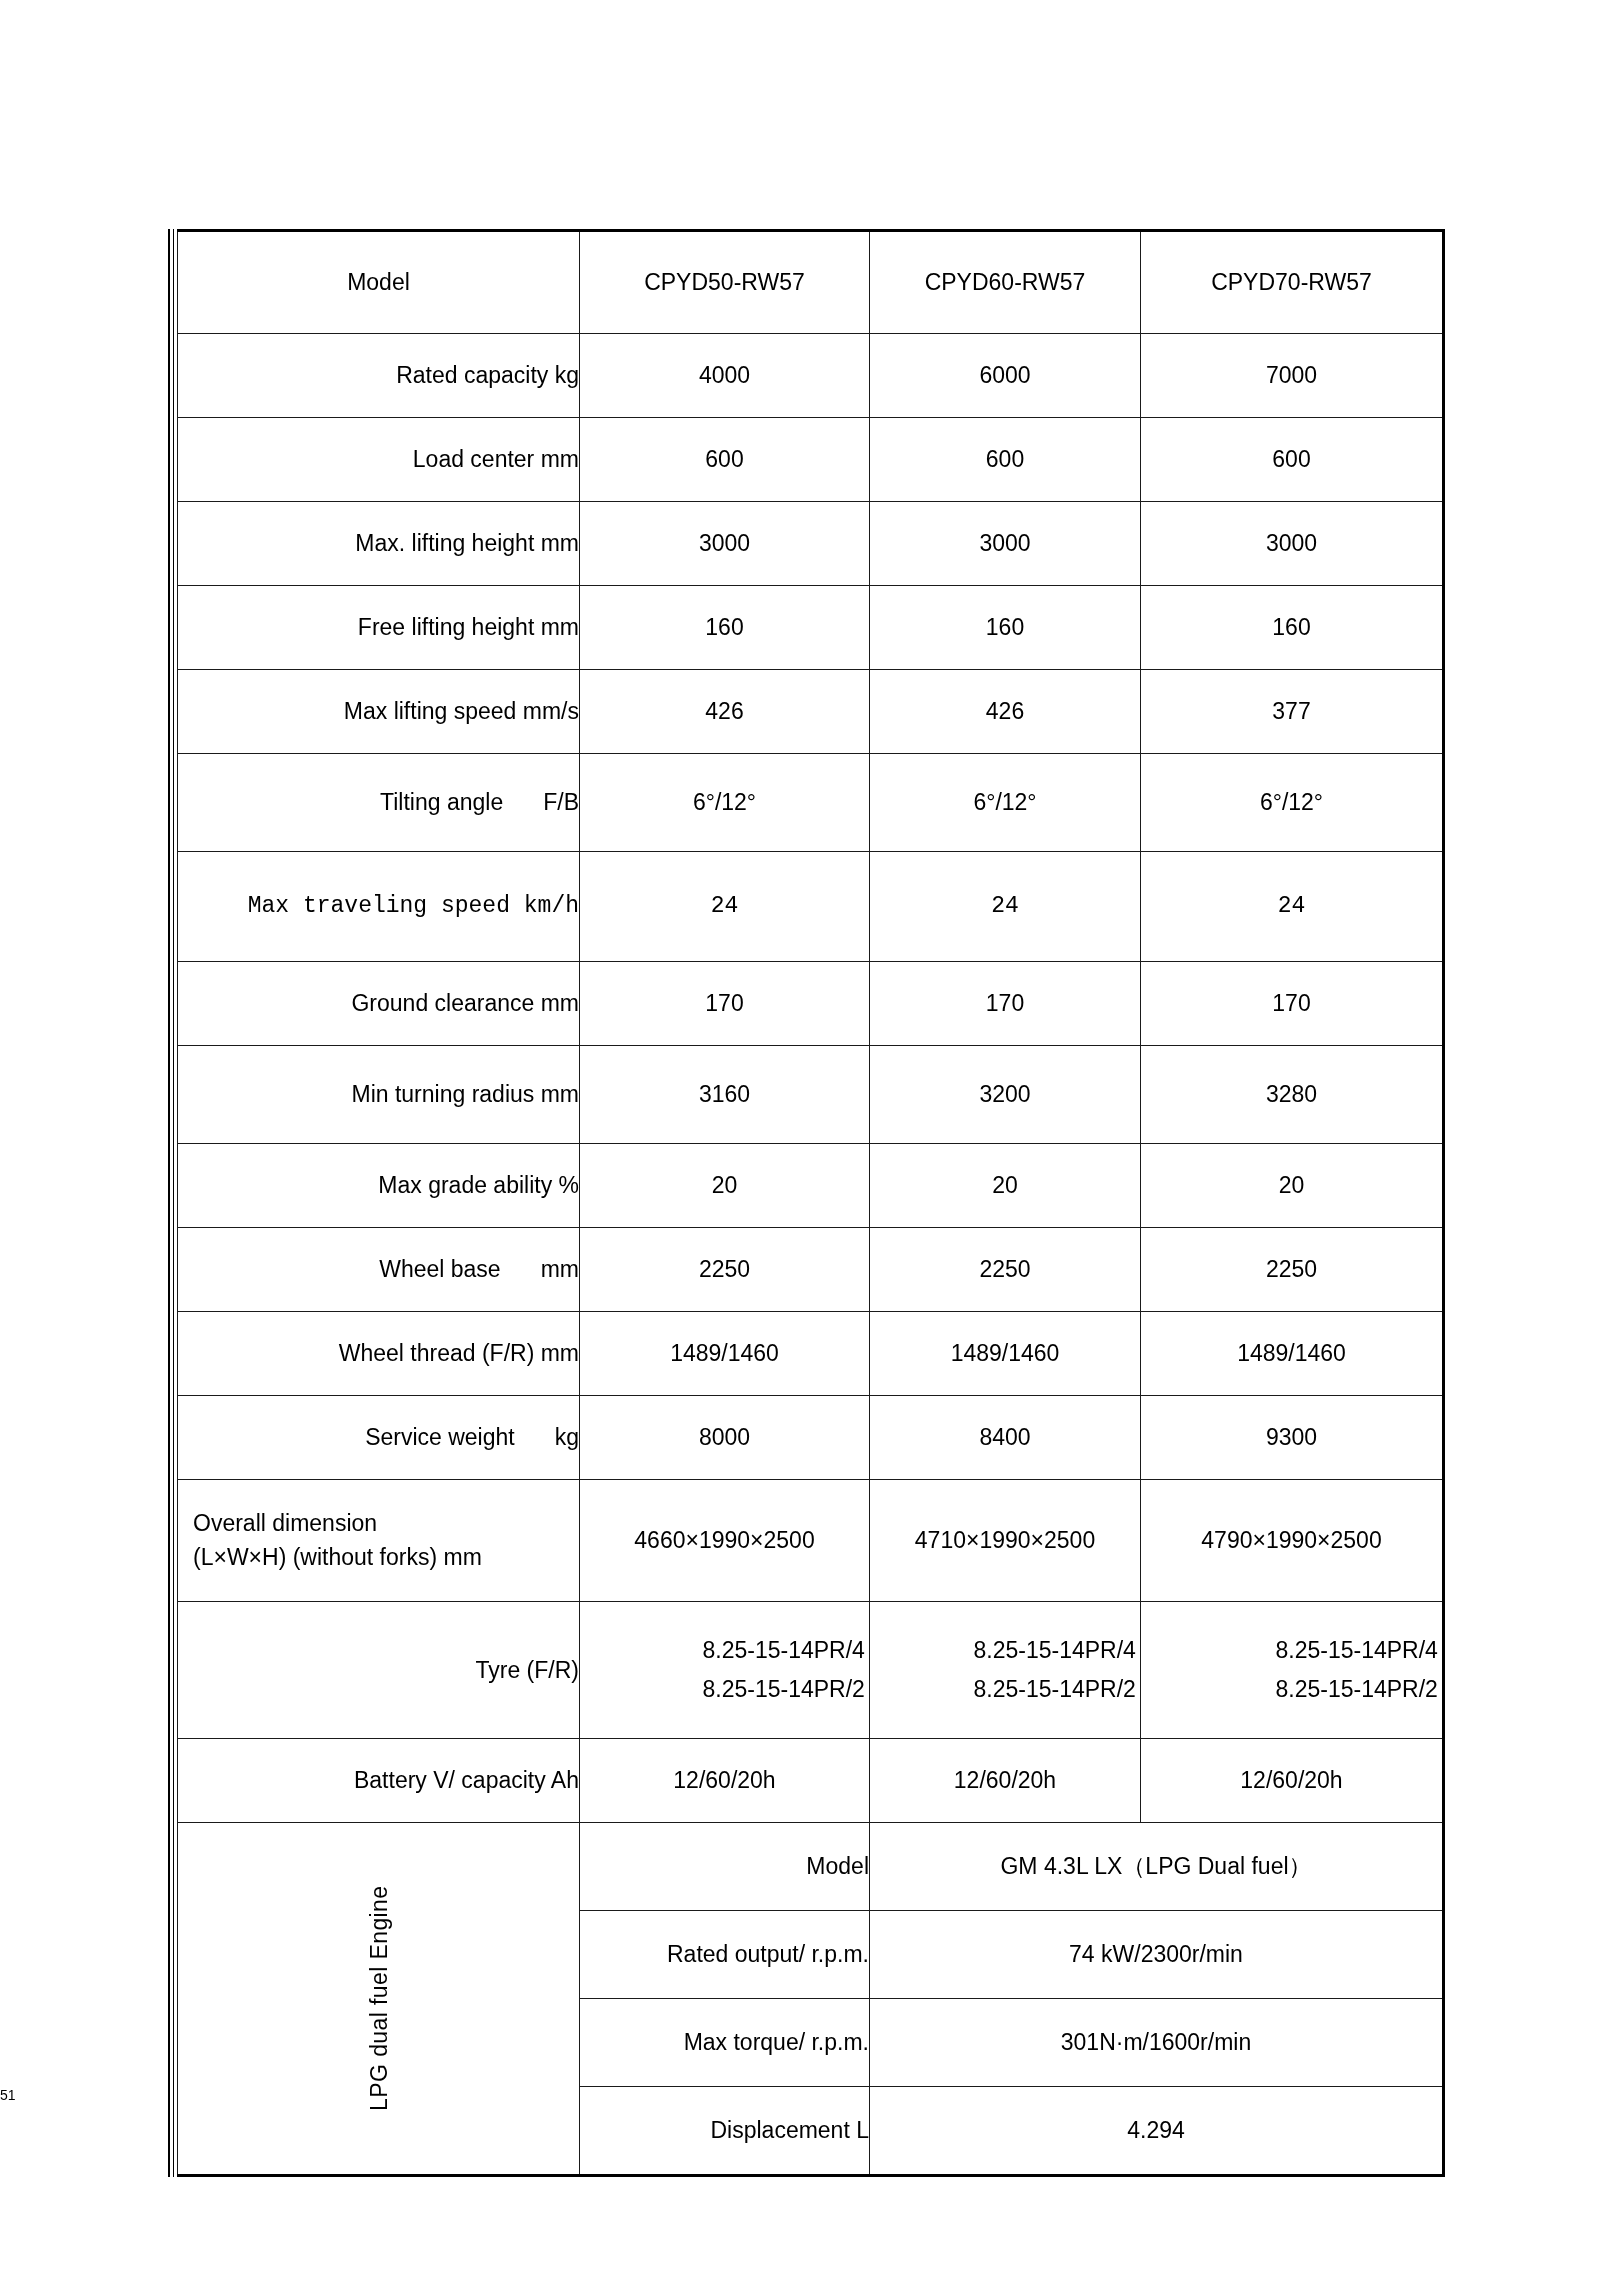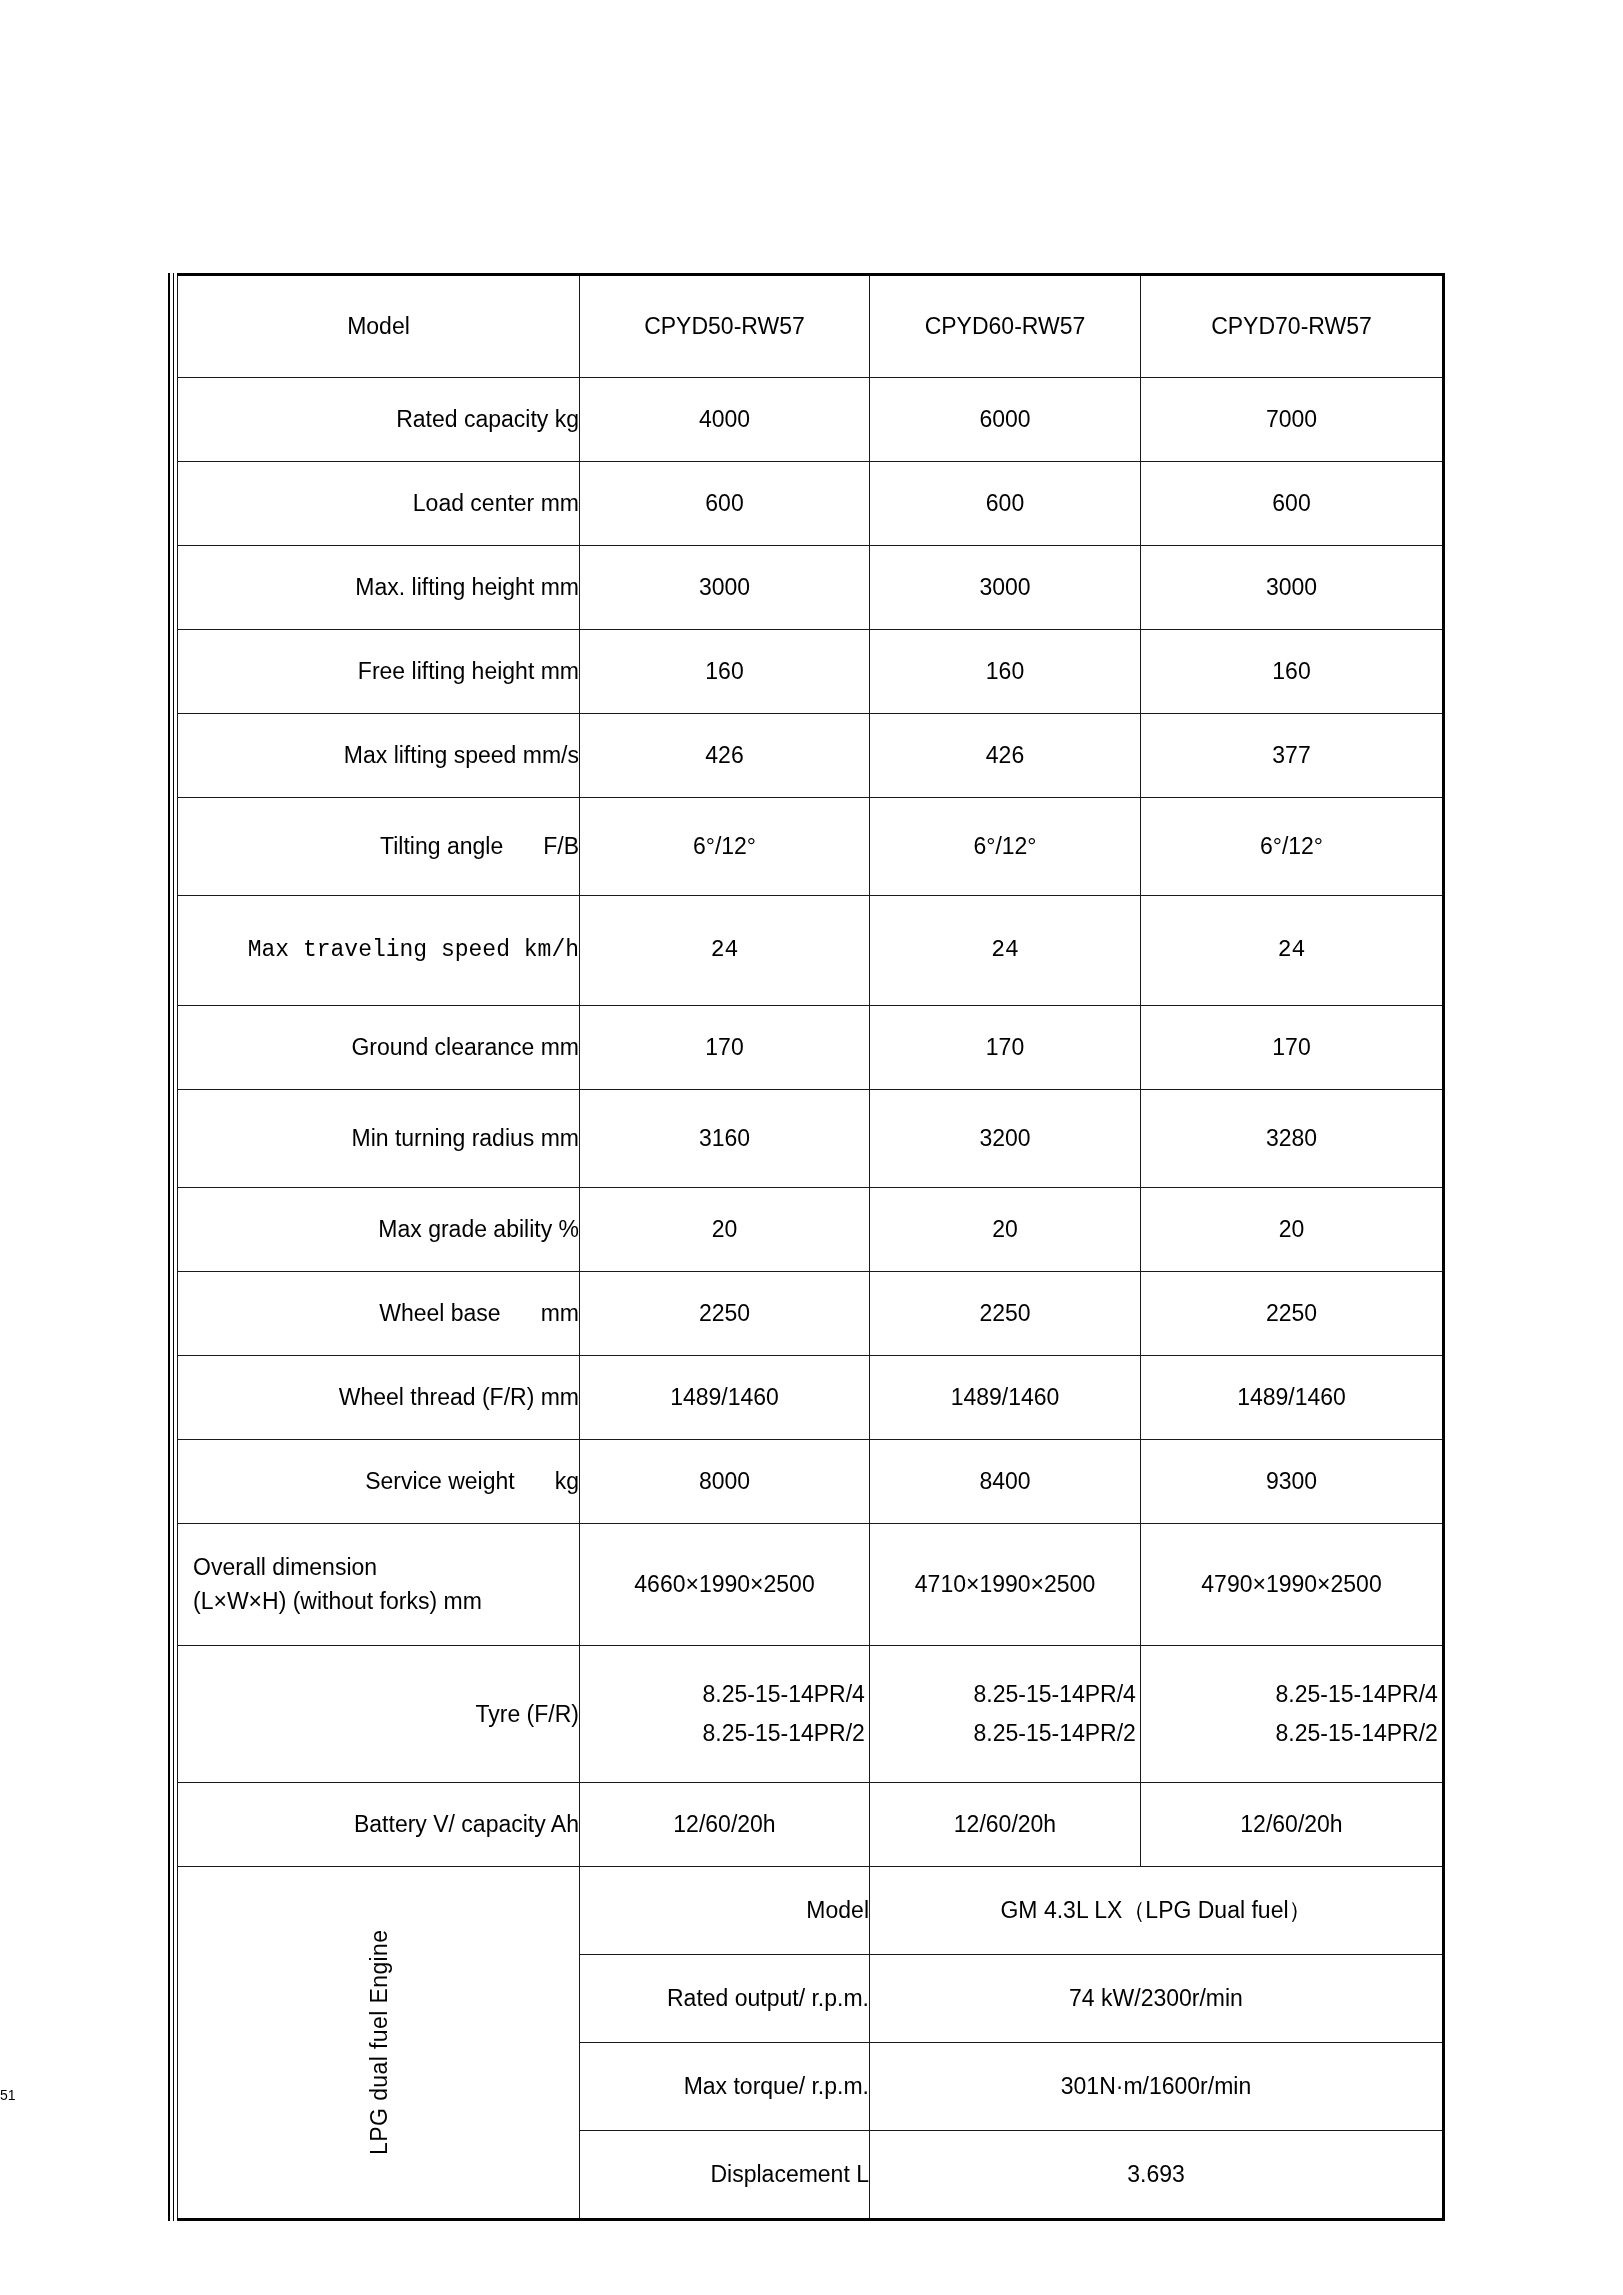--- a/index.html
+++ b/index.html
@@ -21,21 +21,20 @@
     overflow: hidden;
     box-sizing: border-box;
   }
 
   
   .table-wrap {
     position: absolute;
     left: 177px;
     top: 229px;
     width: 1266px;
-    margin-top: 44px;
   }
 
   table.spec {
     width: 1266px;
     border-collapse: collapse;
     table-layout: fixed;
     font-size: 23px;
     line-height: 1.32;
   }
 
@@ -457,21 +456,21 @@
           <td colspan="2">
               <span class="val">301N·m/1600r/min</span>
             </td>
         </tr>
 
         <tr class="r-eng">
           <td class="eng-lbl">
               <span class="lbl">Displacement L</span>
             </td>
           <td colspan="2">
-              <span class="val">3.693</span>
+              <span class="val">4.294</span>
             </td>
         </tr>
 
       </tbody>
     </table>
   </div>
 
   <div class="page-num">51</div>
 
 </div>

